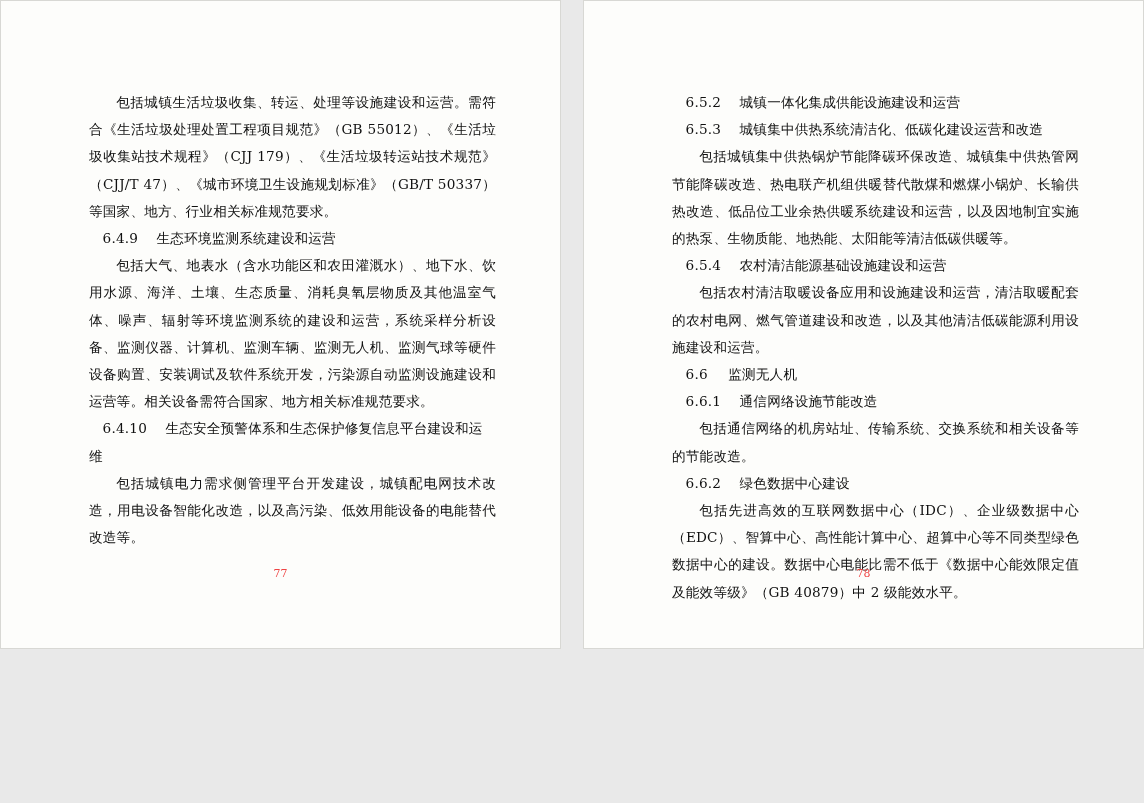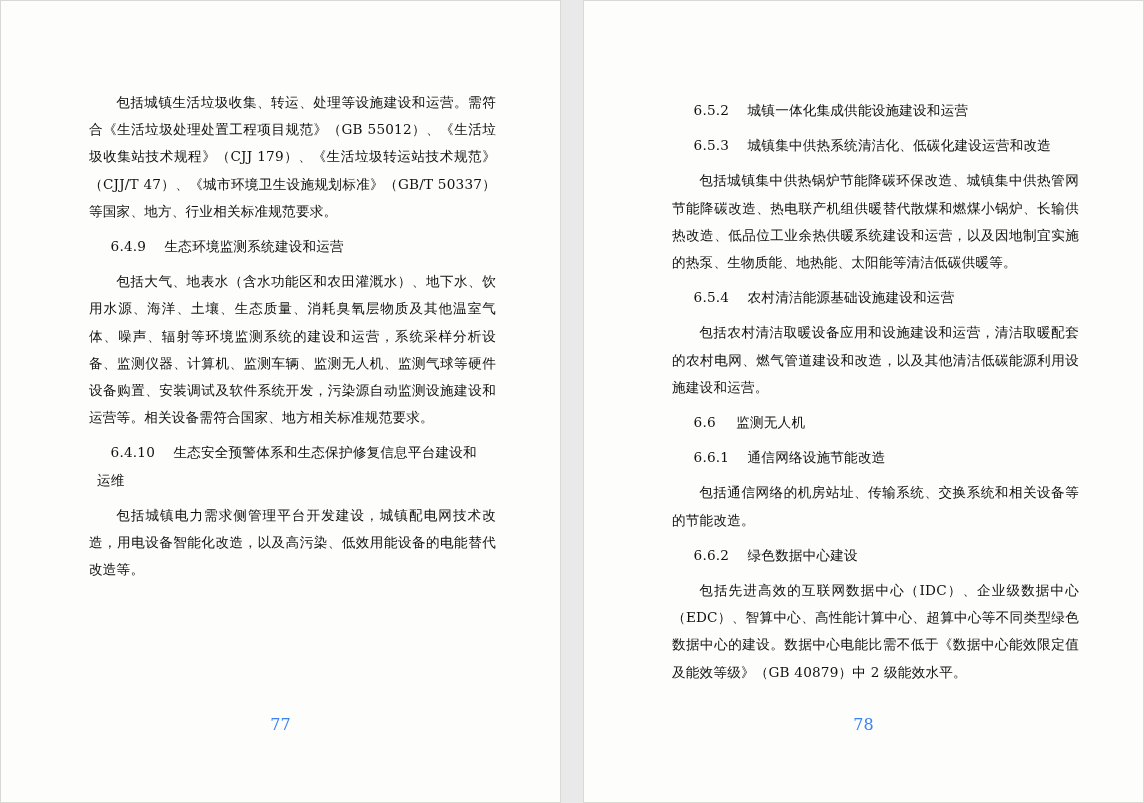--- a/index.html
+++ b/index.html
@@ -17,21 +17,21 @@
     display: flex;
     width: 1144px;
     height: 803px;
     align-items: flex-start;
     justify-content: space-between;
     background: #e9e9e9;
   }
   .page {
     background: #fdfdfb;
     width: 561px;
-    height: 803px;
+    height: 649px;
     box-sizing: border-box;
     position: relative;
     border: 1px solid #d8d8d4;
   }
   .page-inner {
     position: absolute;
     left: 88px;
     right: 64px;
     top: 88px;
     bottom: 100px;
@@ -45,38 +45,38 @@
     margin: 0;
     letter-spacing: 0.2px;
   }
   .body-para {
     text-indent: 2em;
   }
   .head {
     font-size: 13.6px;
     line-height: 27.2px;
     color: #101010;
-    margin: 8px;
+    margin: 0;
     letter-spacing: 0.2px;
     text-indent: 1em;
   }
   .head .num {
     margin-right: 1.35em;
   }
   .head.lvl2 .num {
     margin-right: 1.5em;
   }
   .pagenum {
     position: absolute;
     bottom: 68px;
     left: 0;
     right: 0;
     text-align: center;
-    font-size: 16px;
-    color: #3b82f6;
+    font-size: 11px;
+    color: #ef4444;
     font-family: "DejaVu Serif", "Liberation Serif", serif;
   }
 </style>
 </head>
 <body>
 
 <div class="spread">
 
   <div class="page">
     <div class="page-inner">

